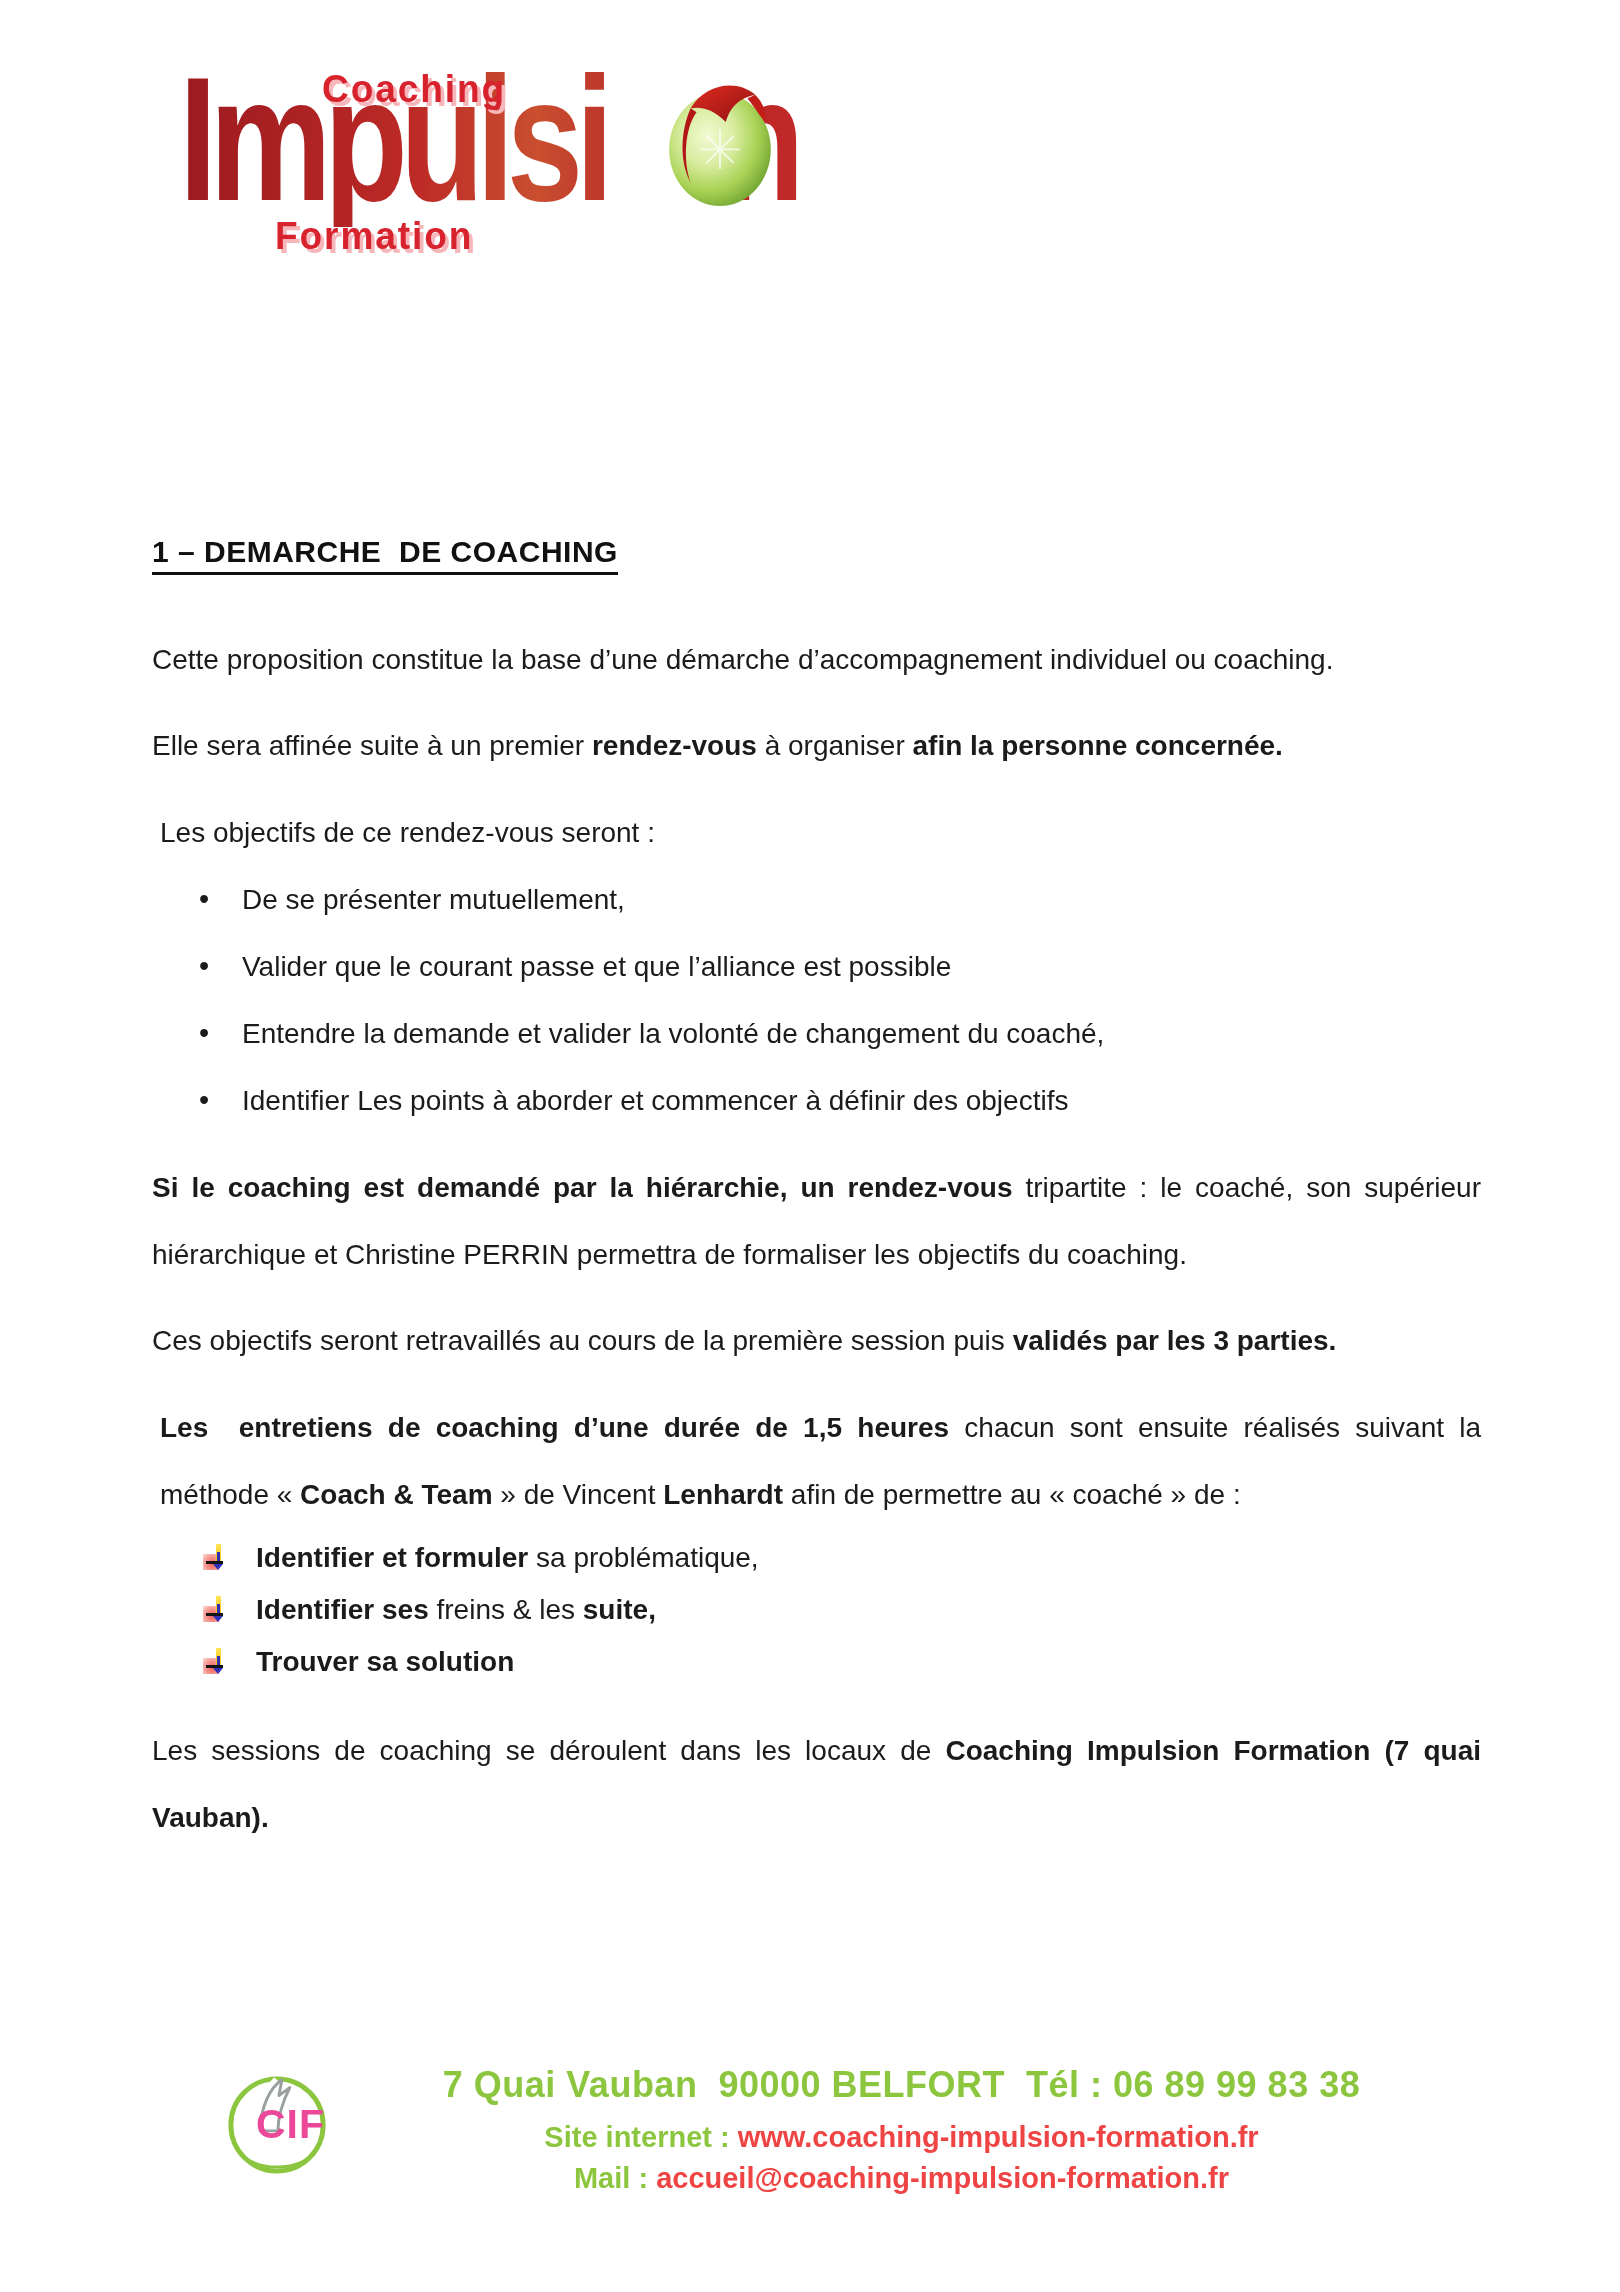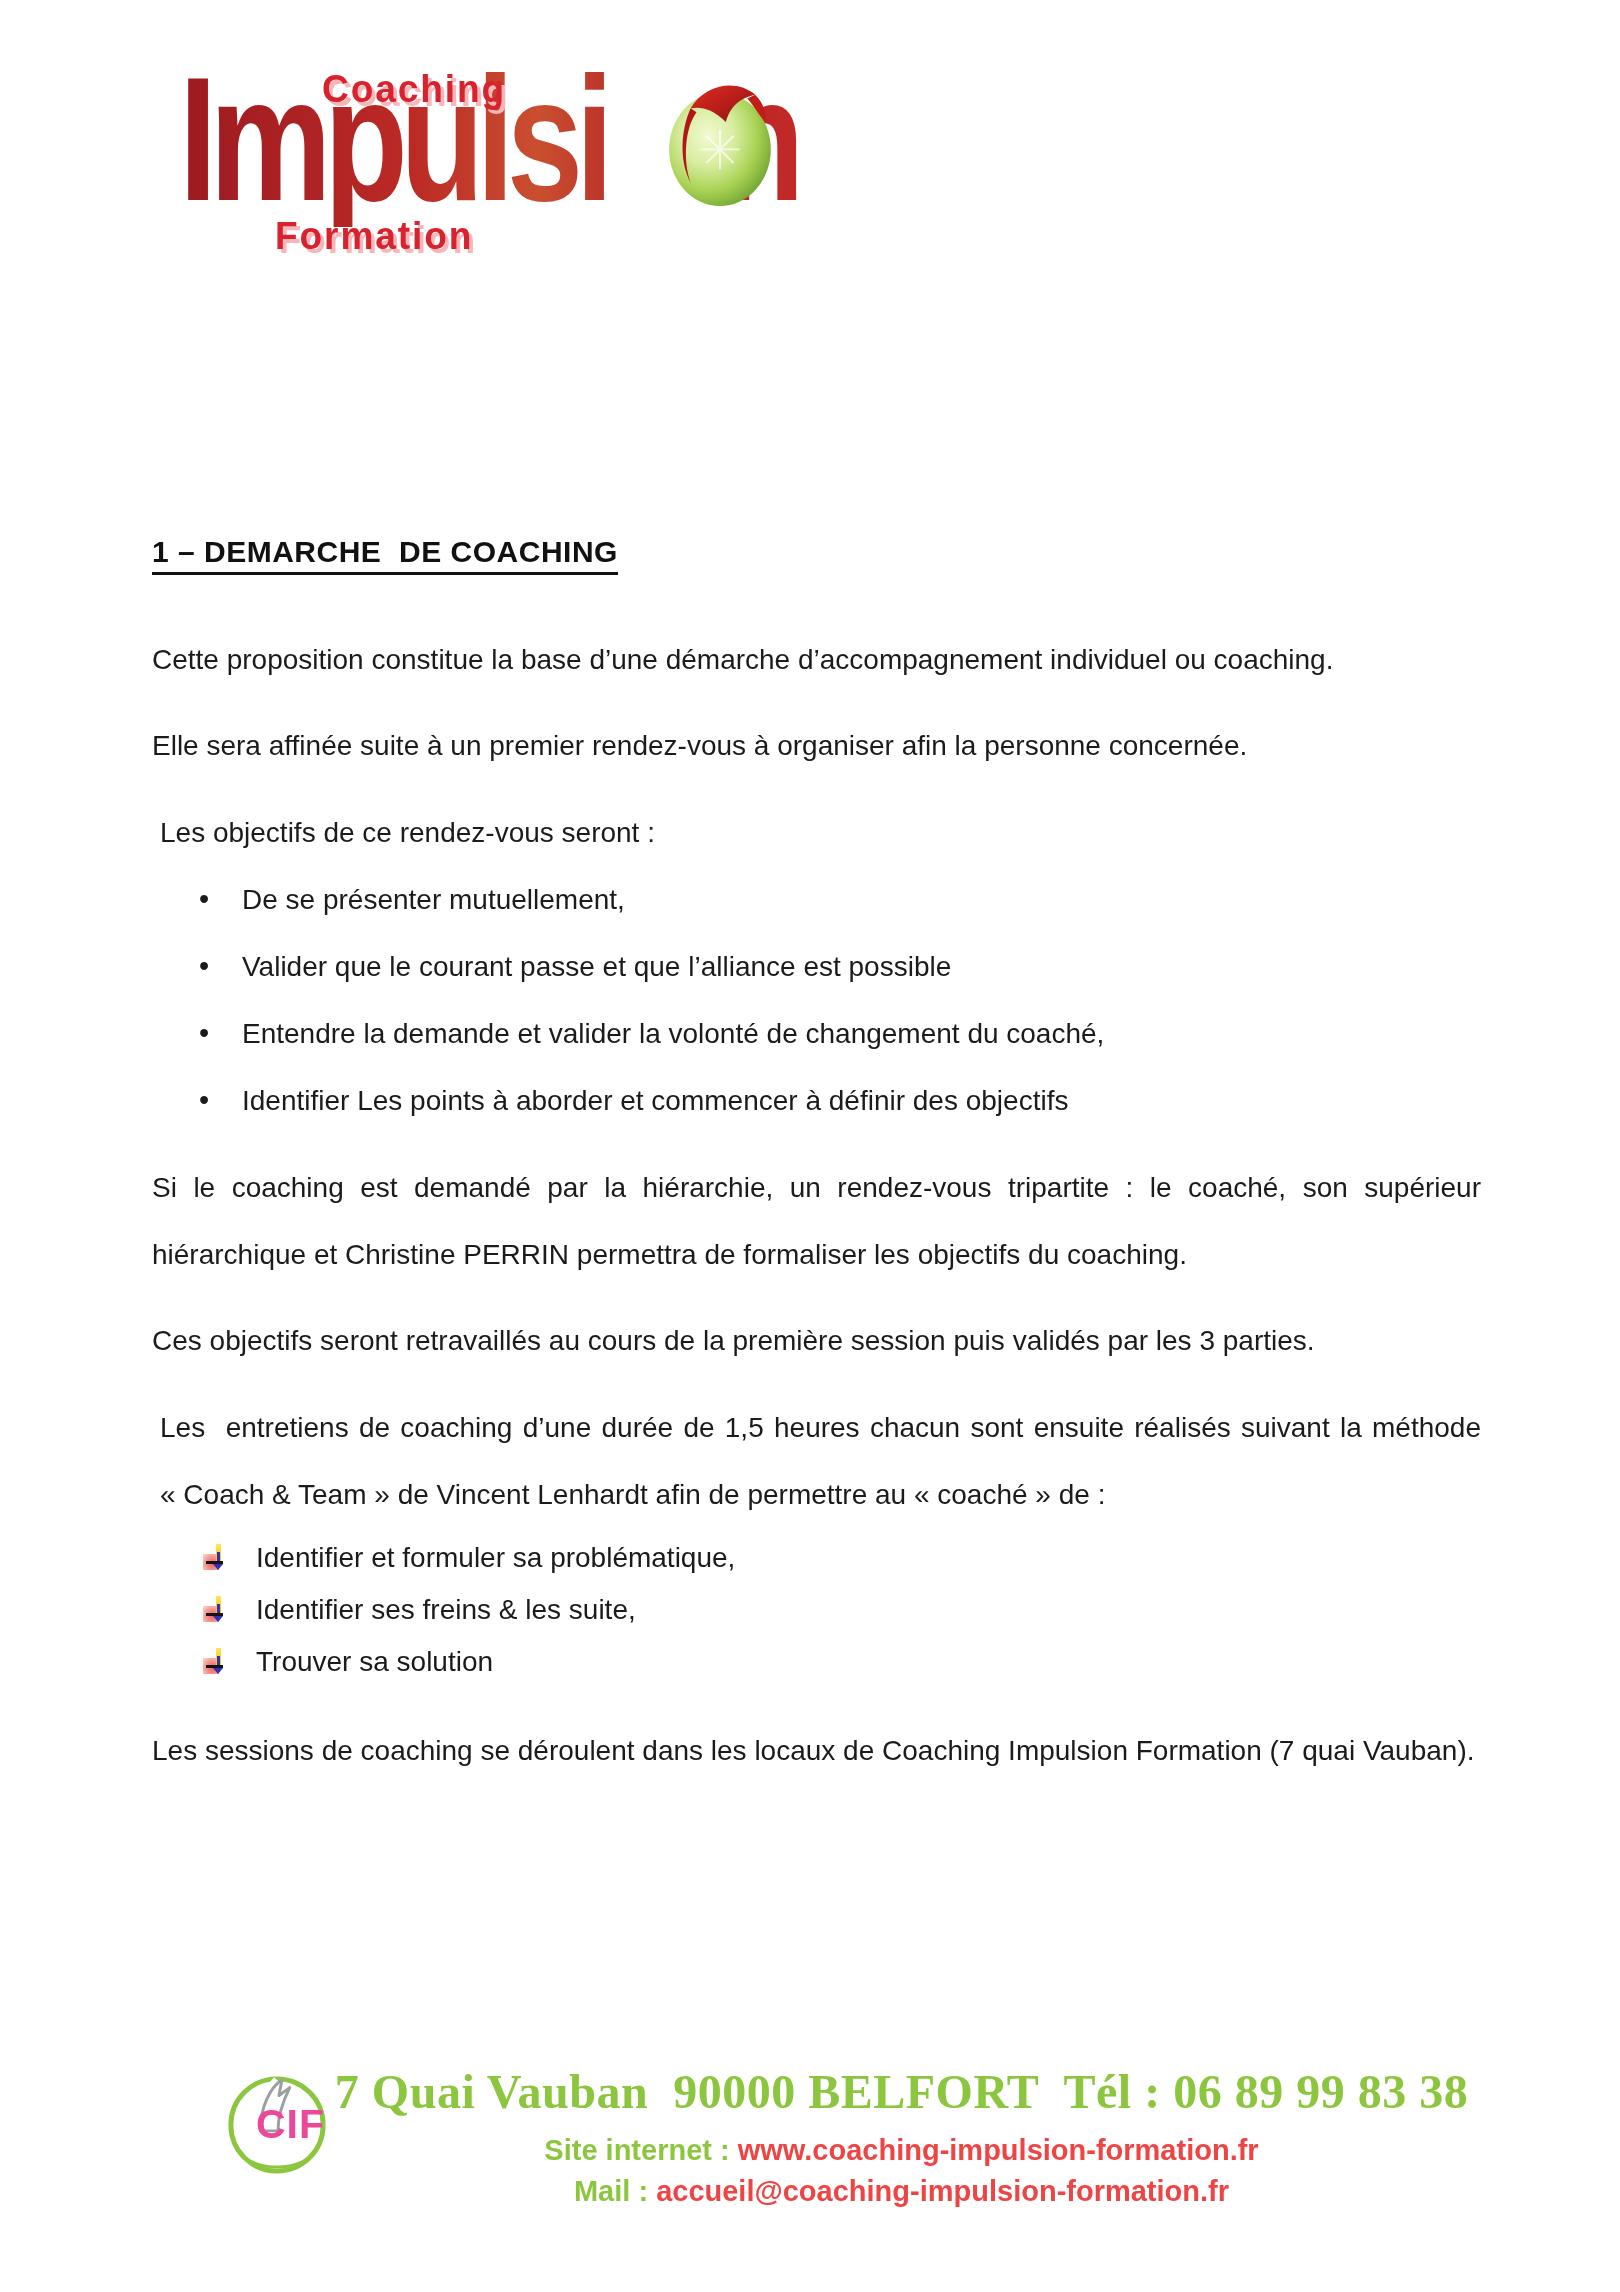--- a/index.html
+++ b/index.html
@@ -37,39 +37,39 @@
   
   .content{position:absolute;left:152px;top:535px;width:1329px;}
   .hd{
     display:inline-block;font-size:30px;font-weight:bold;color:#111;
     border-bottom:3.9px solid #111;padding-bottom:2.9px;letter-spacing:0.5px;
     margin:0 0 51px 0;
     text-align:center;
   }
   p.para{font-size:28px;line-height:67px;margin:0 0 19.6px 0;text-align:justify;}
   p.tight{margin-bottom:0;margin-left:8px;}
-  .b{font-weight:normal;}
+  .b{font-weight:bold;}
 
   ul.round{list-style:none;margin:0 0 19.6px 0;padding:0;}
   ul.round li{position:relative;font-size:28px;line-height:67px;padding-left:90px;}
   ul.round li .dot{position:absolute;left:47px;top:0;font-size:29px;}
 
   ul.arrows{list-style:none;margin:3.9px 0 29px 0;padding:0;}
   ul.arrows li{position:relative;font-size:28px;line-height:52px;padding-left:104px;}
   .abul{position:absolute;left:51px;top:12.7px;width:25.5px;height:29px;display:inline-block;}
   .abul i{position:absolute;display:block;}
   .abul .sq{left:0;top:9.8px;width:15.7px;height:15.7px;background:radial-gradient(circle at 60% 60%,#ee5f58 0%,#f59d95 55%,#fcdcd8 100%);}
   .abul .bar{left:12.7px;top:0;width:4.9px;height:17.6px;background:linear-gradient(#ffe45c,#f3c000);}
   .abul .stem{left:13.7px;top:7.8px;width:2.9px;height:12.7px;background:#2f2fb8;}
   .abul .head{left:9.8px;top:19.6px;width:0;height:0;border-left:5.9px solid transparent;border-right:5.9px solid transparent;border-top:6.9px solid #2f2fb8;}
   .abul .dash{left:2.9px;top:16.7px;width:17.6px;height:2.9px;background:#141414;}
 
   
   .footer{position:absolute;left:323px;top:2064px;width:1157px;text-align:center;color:#8cc63f;font-weight:bold;}
-  .footer .l1{font-size:48px;letter-spacing:0.5px;margin-bottom:14.7px;font-family:Liberation Serif, serif;}
+  .footer .l1{font-size:36px;letter-spacing:0.5px;margin-bottom:14.7px;}
   .footer .l2,.footer .l3{font-size:29px;margin-bottom:8.8px;}
   .flink{color:#ef4444;text-decoration-thickness:2.9px;text-underline-offset:5.9px;}
   .cif{position:absolute;left:223px;top:2070px;width:108px;height:108px;}
   .cif .cif-text{
     position:absolute;left:33px;top:31px;font-size:41px;font-weight:bold;color:#ec4899;letter-spacing:1px;
   }
 </style>
 </head>
 <body>
 

